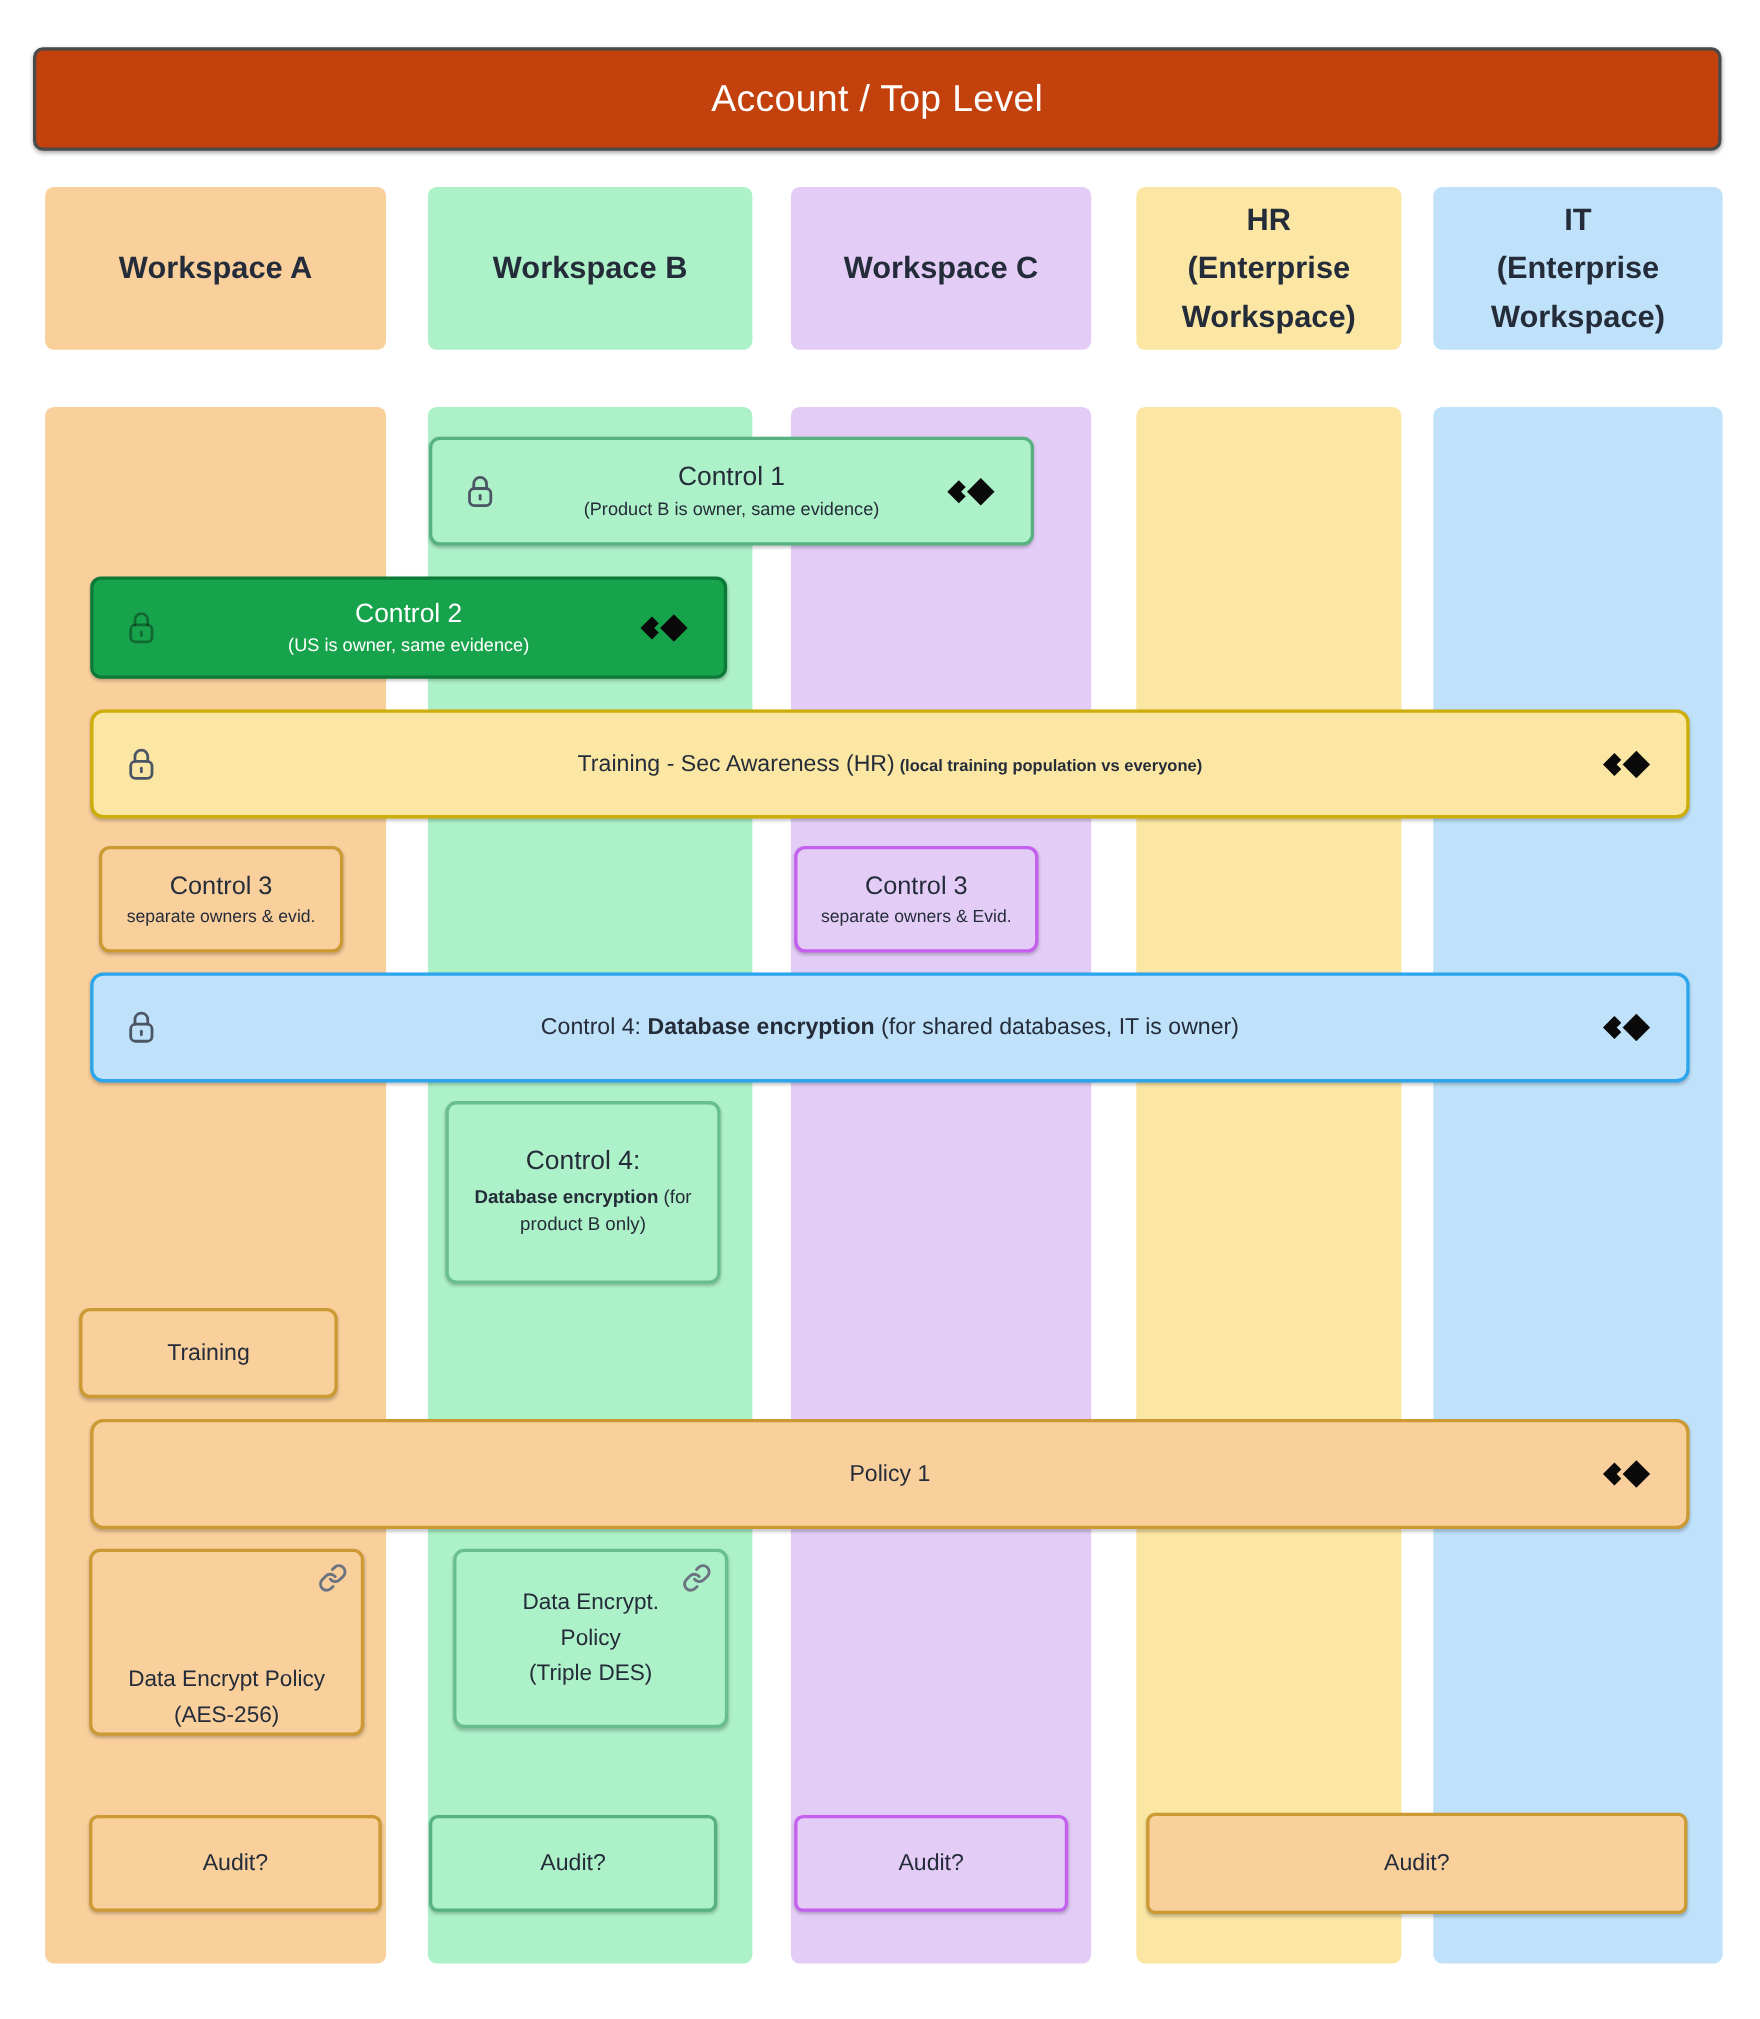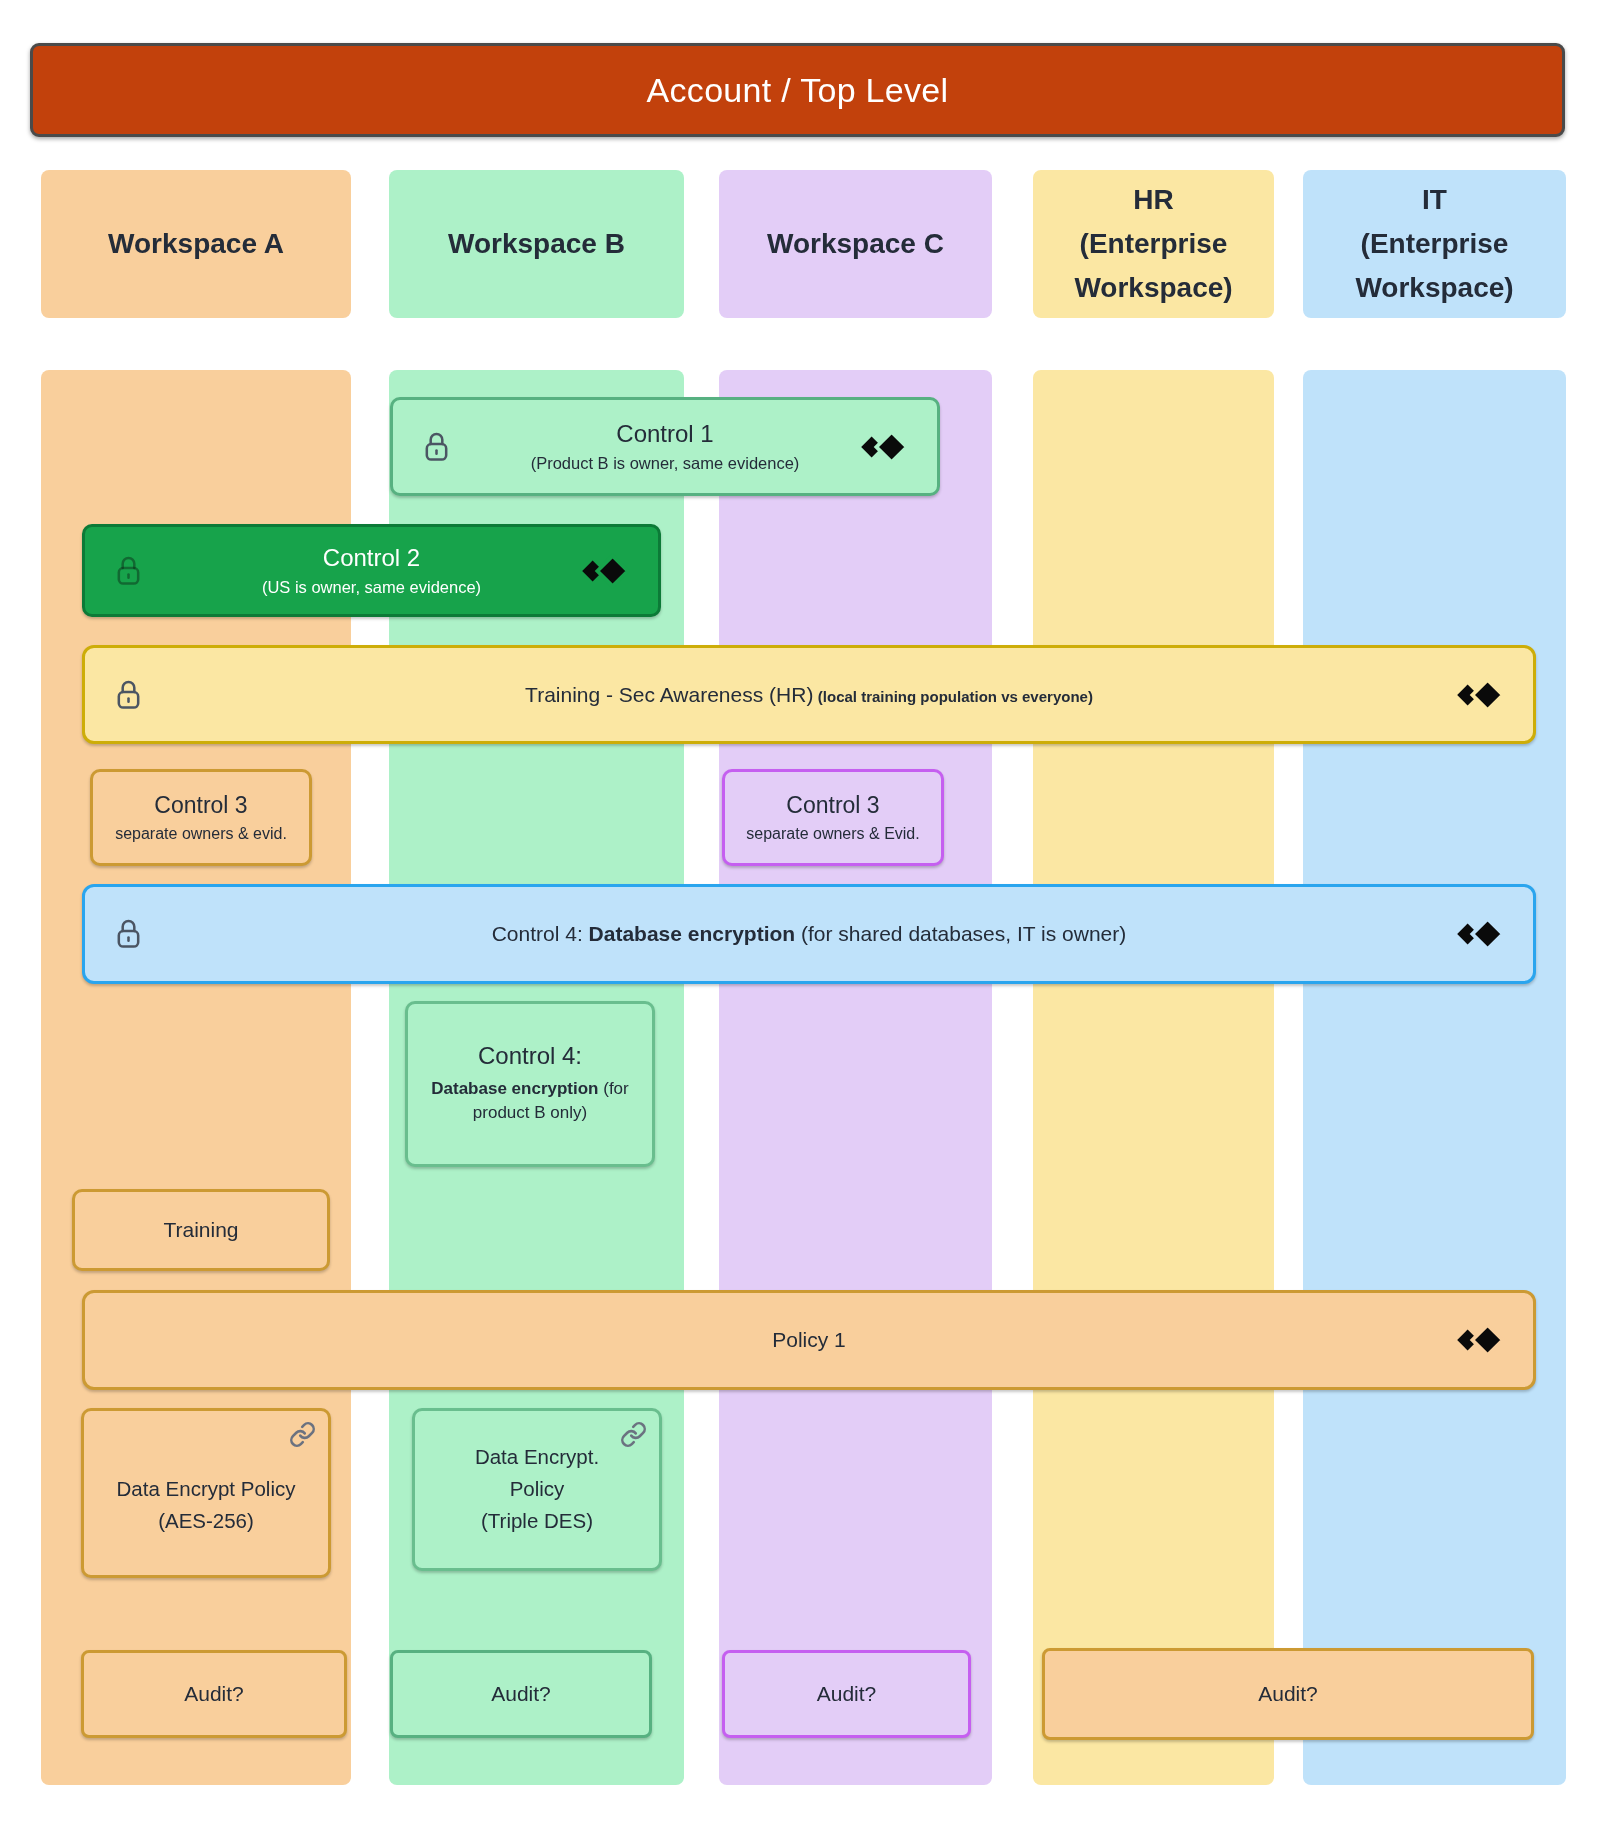--- a/index.html
+++ b/index.html
@@ -52,23 +52,23 @@
   #control1 { --node-bg:#ADF1C8; left:390px; top:397px; width:550px; height:99px; border:3px solid #57B181; }
   #control2 { --node-bg:#17A34B; left:82px;  top:524px; width:579px; height:93px; border:3px solid #0C7A37; color:#ffffff; }
   #training-shared { --node-bg:#FBE7A3; left:82px; top:645px; width:1454px; height:99px; border:3.5px solid #CDAD08; border-radius:12px; }
   #control3-a { --node-bg:#F9CF9C; left:90px;  top:769px; width:222px; height:97px; border:3px solid #CC9A33; }
   #control3-a .title, #control3-c .title { font-size:23px; }
   #control3-a .sub, #control3-c .sub { font-size:16px; margin-top:4px; }
   #control3-c { --node-bg:#E3CDF7; left:722px; top:769px; width:222px; height:97px; border:3px solid #C55FF0; }
   #control4-shared { --node-bg:#BFE2FA; left:82px; top:884px; width:1454px; height:100px; border:3.5px solid #2AA5EE; border-radius:12px; }
   #control4-b { --node-bg:#ADF1C8; left:405px; top:1001px; width:250px; height:166px; border:3px solid #69BE8E; padding:0 14px; }
   #control4-b .body { font-size:17px; font-weight:500; line-height:1.45; margin-top:6px; }
-  #training-a { --node-bg:#F9CF9C; left:72px; top:1189px; width:258px; height:82px; border:3px solid #CC9A33; }
+  #training-a { --node-bg:#F9CF9C; left:72px; top:1189px; width:235px; height:82px; border:3px solid #CC9A33; }
   #policy1 { --node-bg:#F9CF9C; left:82px; top:1290px; width:1454px; height:100px; border:3.5px solid #CC9A33; border-radius:12px; }
-  #data-a { --node-bg:#F9CF9C; left:81px;  top:1408px; width:250px; height:170px; border:3px solid #CC9A33; justify-content:center; padding-top:24px; }
+  #data-a { --node-bg:#F9CF9C; left:81px;  top:1408px; width:250px; height:170px; border:3px solid #CC9A33; justify-content:flex-end; padding-top:24px; }
   #data-b { --node-bg:#ADF1C8; left:412px; top:1408px; width:250px; height:163px; border:3px solid #69BE8E; justify-content:flex-start; padding-top:30px; }
   #audit-a    { --node-bg:#F9CF9C; left:81px;   top:1650px; width:266px; height:88px; border:3px solid #CC9A33; border-radius:8px; }
   #audit-b    { --node-bg:#ADF1C8; left:390px;  top:1650px; width:262px; height:88px; border:3px solid #57B181; border-radius:8px; }
   #audit-c    { --node-bg:#E3CDF7; left:722px;  top:1650px; width:249px; height:88px; border:3px solid #C55FF0; border-radius:8px; }
   #audit-hrit { --node-bg:#F9CF9C; left:1042px; top:1648px; width:492px; height:92px; border:3px solid #CC9A33; border-radius:8px; }
 
   
   .icon-lock { position:absolute; left:28px; top:50%; transform:translateY(-50%); color:#4B5563; display:flex; }
   #control2 .icon-lock { color:rgba(10,35,20,.45); }
   .icon-diamonds { position:absolute; right:28px; top:50%; transform:translateY(-50%); display:flex; }

